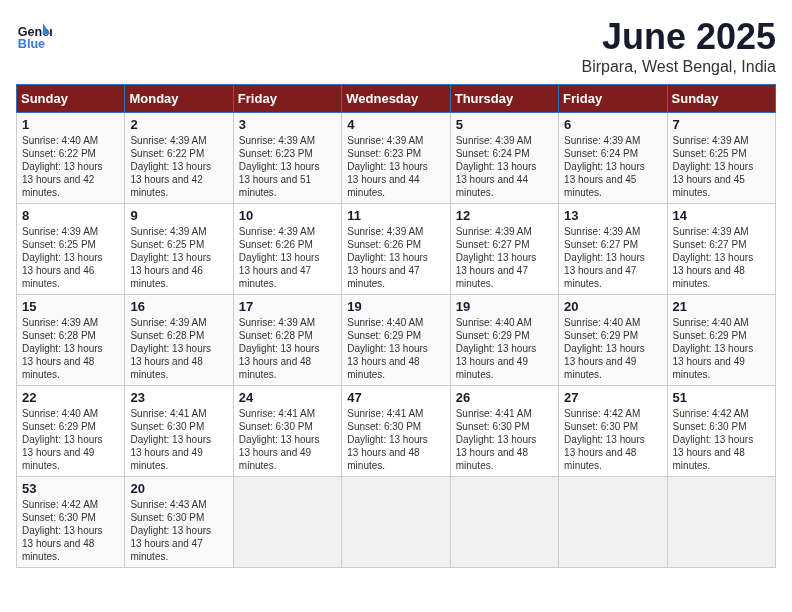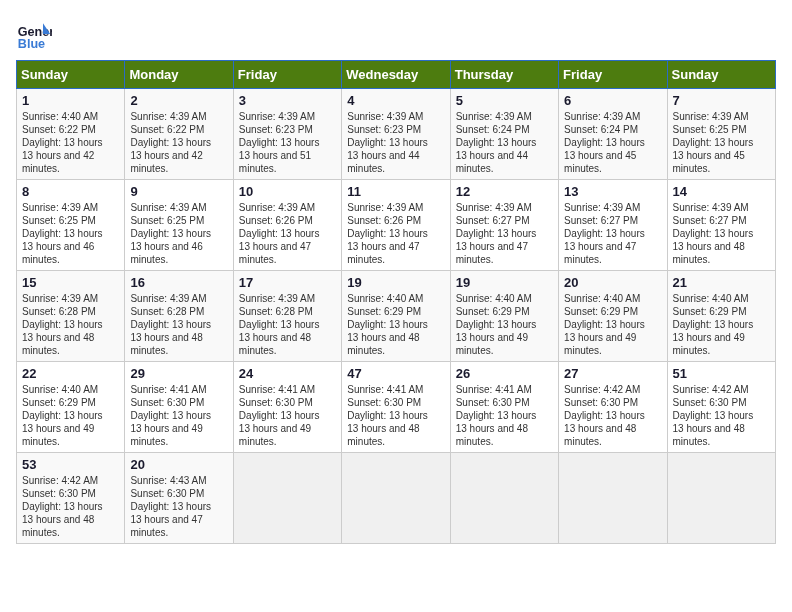--- a/index.html
+++ b/index.html
@@ -36,21 +36,21 @@
     .location-title {
       font-size: 16px;
       color: #333;
     }
     table {
       width: 100%;
       border-collapse: collapse;
       table-layout: fixed;
     }
     thead th {
-      background-color: #4d7c0f;
+      background-color: #7f1d1d;
       color: white;
       font-size: 13px;
       font-weight: bold;
       padding: 6px 4px;
       text-align: left;
       border: 1px solid #2a6bc5;
     }
     tbody td {
       border: 1px solid #ccc;
       vertical-align: top;
@@ -77,20 +77,24 @@
 </head>
 <body>
 
 <div class="header-area">
   <div class="logo">
     <svg class="logo-icon" viewBox="0 0 40 40">
       <text x="2" y="22" font-size="14" font-weight="bold" fill="#1a1a2e">General</text>
       <text x="2" y="36" font-size="14" font-weight="bold" fill="#3a7bd5">Blue</text>
       <polygon points="30,8 38,20 30,20" fill="#3a7bd5"></polygon>
     </svg>
+  </div>
+  <div class="title-area">
+    <div class="month-title">June 2025</div>
+    <div class="location-title">Birpara, West Bengal, India</div>
   </div>
 </div>
 
 <table>
   <thead>
     <tr>
       <th>Sunday</th>
       <th>Monday</th>
       <th>Friday</th>
       <th>Wednesday</th>
@@ -255,21 +259,21 @@
       </tr>
       <tr>
         <td>
           <span class="day-num">22</span>
           <div style="line-height: 1.3;">Sunrise: 4:40 AM</div>
           <div style="line-height: 1.3;">Sunset: 6:29 PM</div>
           <div style="line-height: 1.3;">Daylight: 13 hours</div>
           <div style="line-height: 1.3;">13 hours and 49 minutes.</div>
         </td>
         <td>
-          <span class="day-num">29</span>
+          <span class="day-num">23</span>
           <div style="line-height: 1.3;">Sunrise: 4:41 AM</div>
           <div style="line-height: 1.3;">Sunset: 6:30 PM</div>
           <div style="line-height: 1.3;">Daylight: 13 hours</div>
           <div style="line-height: 1.3;">13 hours and 49 minutes.</div>
         </td>
         <td>
           <span class="day-num">24</span>
           <div style="line-height: 1.3;">Sunrise: 4:41 AM</div>
           <div style="line-height: 1.3;">Sunset: 6:30 PM</div>
           <div style="line-height: 1.3;">Daylight: 13 hours</div>

